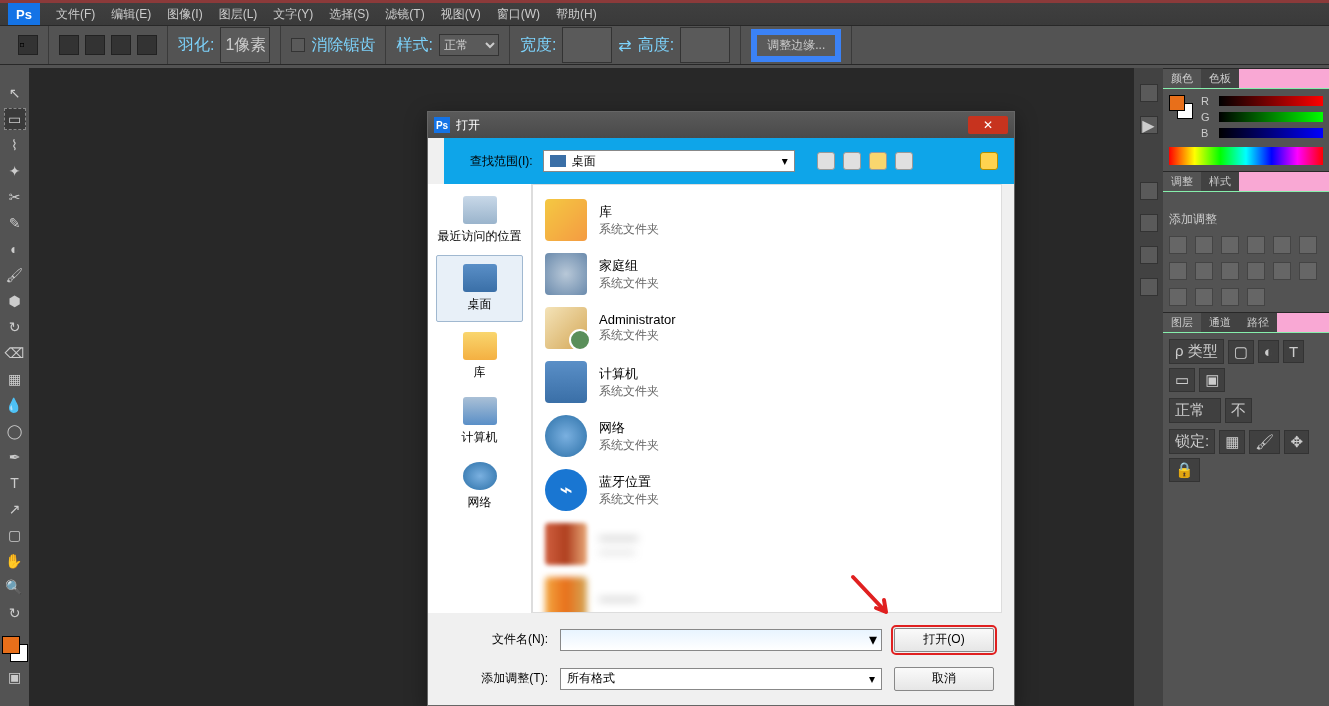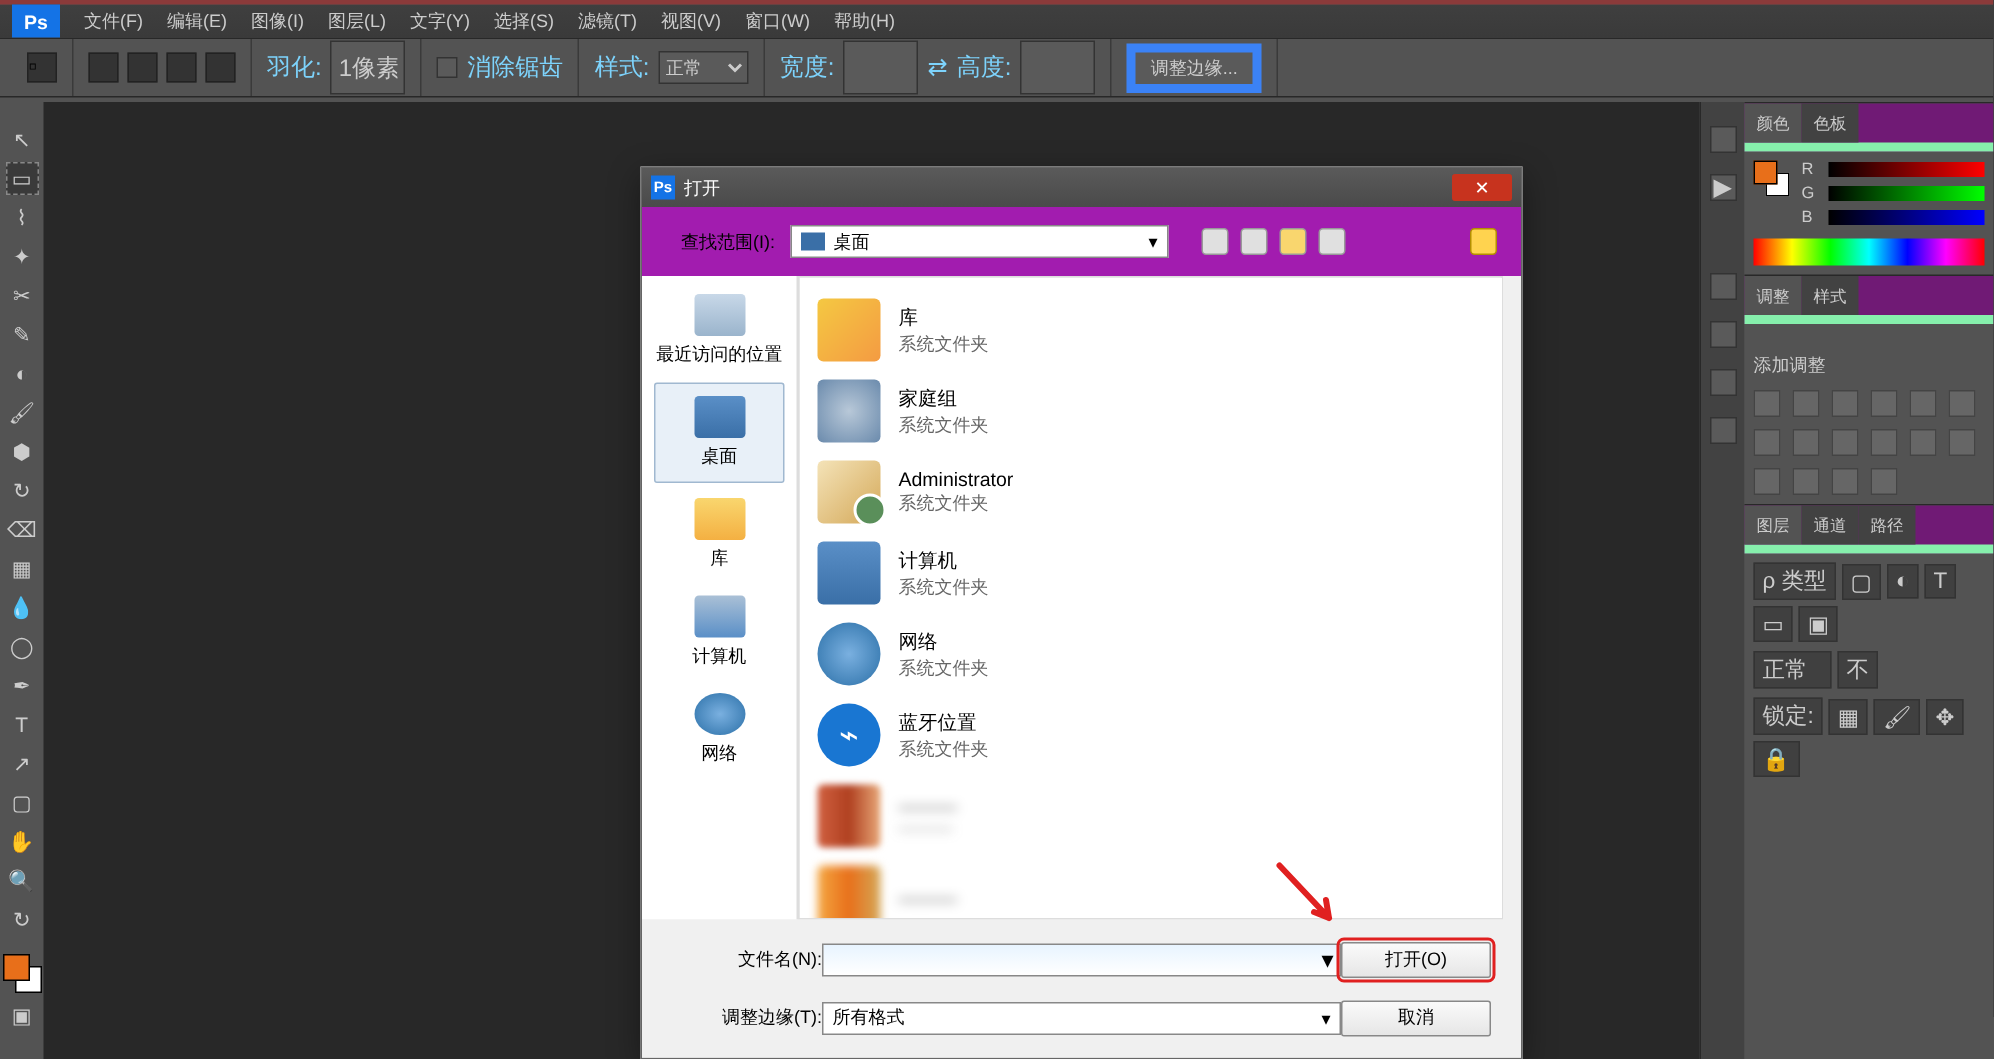--- a/index.html
+++ b/index.html
@@ -18,21 +18,21 @@
 .main-area { position: absolute; top: 68px; left: 0; right: 0; bottom: 0; display: flex; }
 .tools { width: 30px; background: #535353; border-right: 1px solid #282828; display: flex; flex-direction: column; align-items: center; padding-top: 14px; gap: 4px; }
 .tool { width: 22px; height: 22px; color: #ccc; display: flex; align-items: center; justify-content: center; font-size: 14px; cursor: pointer; }
 .tool.selected { background: #3a3a3a; border: 1px dashed #888; }
 .tool-swatch { position: relative; width: 26px; height: 26px; margin-top: 8px; }
 .tool-swatch .fg { position: absolute; width: 18px; height: 18px; background: #e86f1a; border: 1px solid #000; left: 0; top: 0; z-index: 2; }
 .tool-swatch .bg { position: absolute; width: 18px; height: 18px; background: #fff; border: 1px solid #000; right: 0; bottom: 0; }
 .canvas { flex: 1; background: #282828; }
 .right-panels { width: 166px; background: #535353; display: flex; flex-direction: column; }
 .panel { border-top: 1px solid #282828; }
-.panel-tabs { display: flex; height: 32px; background: #701a75; border-bottom: 6px solid #86efac; }
+.panel-tabs { display: flex; height: 20px; background: #f9a8d4; border-bottom: 1px solid #86efac; }
 .ptab { color: #ccc; font-size: 11px; padding: 0 8px; display: flex; align-items: center; background: #424242; }
 .ptab.active { background: #535353; }
 .panel-body { padding: 6px; }
 .color-row { display: flex; align-items: center; gap: 6px; margin-bottom: 4px; }
 .color-label { color: #ccc; font-size: 11px; width: 12px; }
 .slider { flex: 1; height: 10px; }
 .slider.r { background: linear-gradient(to right, #000, #f00); }
 .slider.g { background: linear-gradient(to right, #000, #0f0); }
 .slider.b { background: linear-gradient(to right, #000, #00f); }
 .spectrum { width: 100%; height: 18px; background: linear-gradient(to right, red, yellow, lime, cyan, blue, magenta, red); margin-top: 4px; }
@@ -46,21 +46,21 @@
 .lc-item { background: #404040; color: #ccc; font-size: 15px; padding: 2px 5px; border: 1px solid #333; }
 .vert-toolbar { width: 30px; background: #424242; border-left: 1px solid #282828; display: flex; flex-direction: column; align-items: center; padding-top: 16px; gap: 14px; }
 .vic { width: 18px; height: 18px; background: #5a5a5a; border: 1px solid #333; }
 
 
 .dialog { position: absolute; left: 427px; top: 111px; width: 588px; height: 595px; background: #fff; border: 1px solid #666; box-shadow: 0 6px 20px rgba(0,0,0,.4); }
 .dlg-title { height: 26px; background: linear-gradient(#5a5a5a, #4a4a4a); color: #fff; font-size: 12px; display: flex; align-items: center; padding: 0 6px; }
 .dlg-title .ic { width: 16px; height: 16px; background: #1473e6; margin-right: 6px; display: flex; align-items: center; justify-content: center; font-size: 10px; font-weight: bold; }
 .dlg-close { margin-left: auto; width: 40px; height: 18px; background: #c7331e; color: #fff; display: flex; align-items: center; justify-content: center; font-size: 12px; border-radius: 2px; cursor: pointer; }
 .dlg-body { display: grid; grid-template-columns: 104px 1fr; grid-template-rows: 46px 1fr 92px; height: calc(100% - 26px); background: #f0f0f0; }
-.dlg-top { grid-column: 1 / 3; display: flex; align-items: center; padding: 8px 16px 8px 26px; gap: 10px; background: #a21caf; }
+.dlg-top { grid-column: 1 / 3; display: flex; align-items: center; padding: 8px 16px 8px 26px; gap: 10px; background: #0ea5e9; margin-left: 16px; }
 .dlg-top-label { font-size: 12px; }
 .dlg-top-select { flex: 1; max-width: 252px; height: 22px; background: #fff; border: 1px solid #888; font-size: 12px; display: flex; align-items: center; padding: 0 6px; justify-content: space-between; }
 .dlg-top-icons { display: flex; gap: 8px; margin-left: 12px; }
 .dlg-top-ic { width: 18px; height: 18px; background: #e0e0e0; border: 1px solid #999; border-radius: 3px; }
 .dlg-star { width: 18px; height: 18px; background: #ffd34f; border: 1px solid #b38f00; border-radius: 3px; margin-left: auto; }
 .places { background: #fff; border-right: 1px solid #ddd; padding-top: 4px; }
 .place { display: flex; flex-direction: column; align-items: center; gap: 4px; padding: 8px 4px; font-size: 12px; cursor: pointer; }
 .place.selected { background: #e8f0f8; border: 1px solid #a0b8d0; border-radius: 2px; margin: 2px 8px; }
 .place-ic { width: 34px; height: 28px; background: #b0c4de; border-radius: 3px; }
 .file-list { background: #fff; overflow-y: scroll; padding: 8px; border: 1px solid #ddd; margin: 0 12px 0 0; }
@@ -70,21 +70,21 @@
 .file-ic.user::after { content: ''; position: absolute; right: -4px; bottom: -2px; width: 18px; height: 18px; background: #5a8f5a; border-radius: 50%; border: 2px solid #fff; }
 .file-ic.comp { background: linear-gradient(#5a8fc7, #3a6fa7); border-radius: 4px; }
 .file-ic.net { background: radial-gradient(#7ab0e0, #2a6fa7); border-radius: 50%; }
 .file-ic.bt { background: #1976d2; border-radius: 50%; color: #fff; display: flex; align-items: center; justify-content: center; font-size: 22px; }
 .file-ic.blurred { background: linear-gradient(90deg, #d06040, #b04020, #e8a878); filter: blur(2px); }
 .file-ic.blurred2 { background: linear-gradient(90deg, #f4a842, #e86f1a, #d4a858); filter: blur(3px); }
 .file-text { display: flex; flex-direction: column; }
 .file-name { font-size: 13px; }
 .file-sub { font-size: 12px; color: #666; }
 .file-text.blurred { filter: blur(4px); }
-.dlg-bottom { grid-column: 1 / 3; background: #f0f0f0; padding: 12px 20px; display: grid; grid-template-columns: 100px 1fr 100px; gap: 10px 0; align-items: center; }
+.dlg-bottom { grid-column: 1 / 3; background: #f0f0f0; padding: 12px 20px; display: grid; grid-template-columns: 100px 1fr 100px; gap: 10px 12px; align-items: center; }
 .db-label { font-size: 12px; text-align: right; }
 .db-input { height: 22px; border: 1px solid #888; background: #fff; width: 100%; display: flex; align-items: center; justify-content: flex-end; padding: 0 4px; background: linear-gradient(to bottom, #e8f4ff, #fff); }
 .db-select { height: 22px; border: 1px solid #888; background: #fff; width: 100%; display: flex; align-items: center; justify-content: space-between; padding: 0 6px; font-size: 12px; }
 .db-btn { height: 24px; border: 1px solid #888; background: linear-gradient(#fafafa, #e6e6e6); font-size: 12px; cursor: pointer; border-radius: 2px; }
 .db-btn.highlight { outline: 2px solid #e02020; outline-offset: 1px; }
 .arrow-annot { position: absolute; left: 848px; top: 572px; width: 50px; height: 50px; pointer-events: none; }
 .arrow-annot svg { width: 100%; height: 100%; }
 </style>
 </head>
 <body>
@@ -375,21 +375,21 @@
           </div>
         </div>
     </div>
 
     <div class="dlg-bottom">
       <span class="db-label">文件名(N):</span>
       <div class="db-input">
           <span>▾</span>
         </div>
       <button class="db-btn highlight">打开(O)</button>
-      <span class="db-label">调整边缘(T):</span>
+      <span class="db-label">添加调整(T):</span>
       <div class="db-select">
           <span>所有格式</span>
           <span>▾</span>
         </div>
       <button class="db-btn">取消</button>
     </div>
   </div>
 </div>
 
 <div class="arrow-annot">

